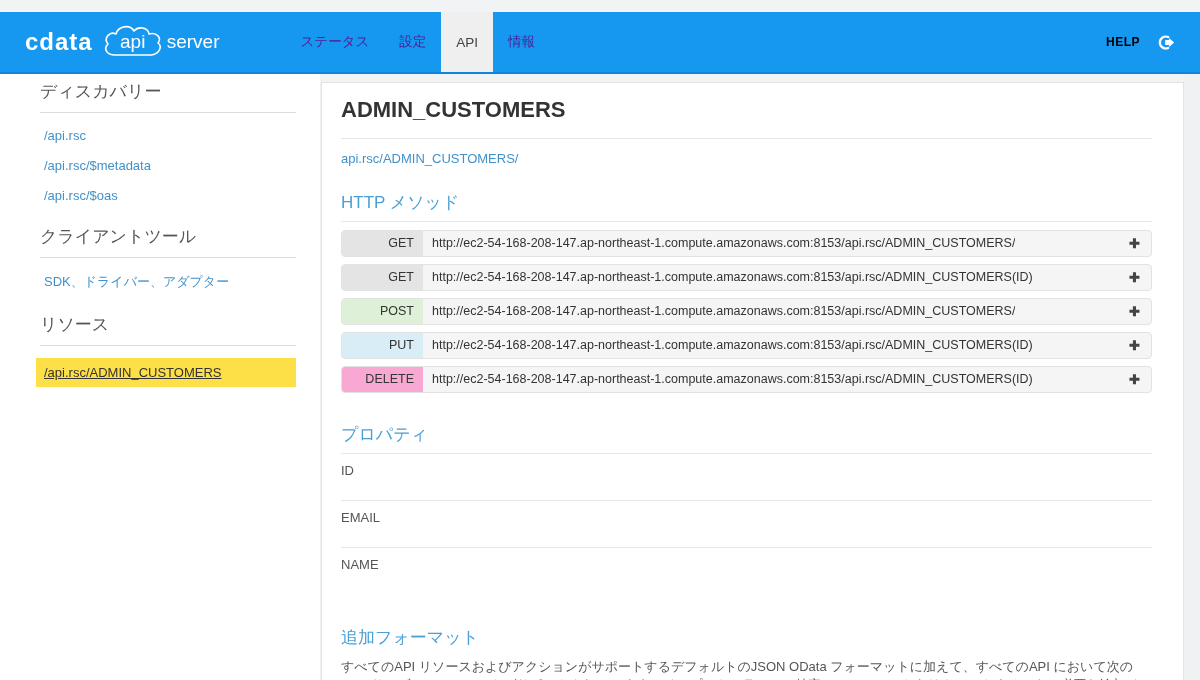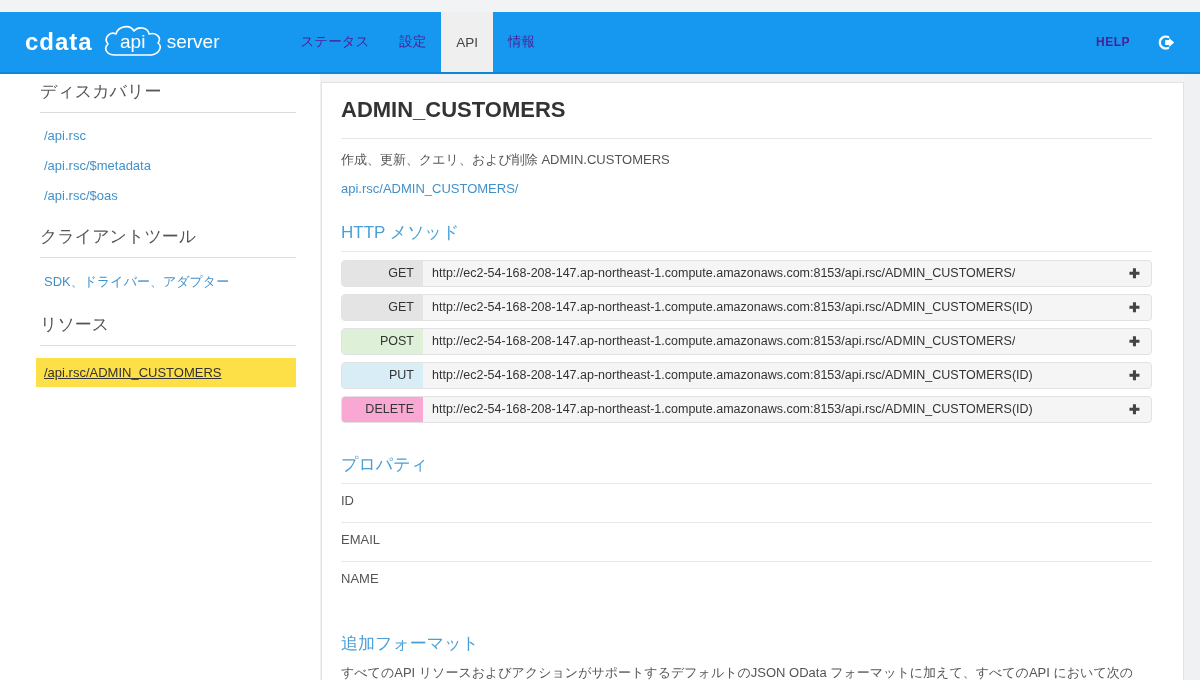--- a/index.html
+++ b/index.html
@@ -15,22 +15,22 @@
   .cloud-wrap { position:relative; width:64px; height:40px; margin-left:8px;
     display:flex; align-items:center; justify-content:center; }
   .cloud-wrap svg { position:absolute; inset:0; width:100%; height:100%; }
   .api-text { position:relative; font-size:19px; font-weight:300; color:#fff; }
   .server-text { font-size:19px; font-weight:300; color:#fff; margin-left:2px; }
   .nav-tabs { display:flex; align-items:stretch; margin-left:66px; }
   .nav-item { display:flex; align-items:center; padding:0 15px; font-size:13.5px;
     color:#4c1d95; cursor:pointer; }
   .nav-item.active { background:#efefef; color:#444; }
   .nav-right { margin-left:auto; display:flex; align-items:center; margin-right:25px; }
-  .help-link { font-size:12px; font-weight:bold; color:#4c1d95; letter-spacing:.5px;
-    cursor:pointer; margin-right:28px; }
+  .help-link { font-size:12px; font-weight:bold; color:#000000; letter-spacing:.5px;
+    cursor:pointer; margin-right:18px; }
   .signout { width:17px; height:17px; cursor:pointer; display:block; }
 
   
   .sidebar { position:absolute; top:62px; left:0; bottom:0; width:320px;
     background:#fff; padding:16px 24px 0 40px; }
   .side-title { font-size:17px; font-weight:normal; color:#555;
     padding-bottom:9px; border-bottom:1px solid #dcdcdc; margin-top:22px; }
   .side-title:first-child { margin-top:2px; }
   .side-link { display:block; font-size:13px; color:#4191c9; text-decoration:none;
     margin:15px 0 15px 4px; cursor:pointer; }
@@ -61,21 +61,21 @@
   .m-get    { background:#e4e4e4; }
   .m-post   { background:#dff0d8; }
   .m-put    { background:#d9edf7; }
   .m-delete { background:#f9a8d4; }
   .m-url { font-size:12.5px; color:#333; line-height:25px; margin-left:9px;
     white-space:nowrap; overflow:hidden; }
   .m-plus { margin-left:auto; flex:none; padding:0 11px; font-size:13px;
     font-weight:bold; color:#444; line-height:25px; cursor:pointer; }
 
   
-  .prop-row { padding:9px 0 14px; border-bottom:1px solid #e8e8e8; }
+  .prop-row { padding:9px 0 22px; border-bottom:1px solid #e8e8e8; }
   .prop-row.last { border-bottom:none; }
   .prop-name { font-size:13px; color:#555; }
   .prop-note { font-size:12.5px; color:#9a9a9a; margin-top:3px; }
 
   
   .fmt-sec { margin-top:32px; }
   .fmt-desc { font-size:13px; color:#555; line-height:1.35; margin-top:9px; }
 
   
   .gutter { position:absolute; top:62px; right:0; bottom:0; width:16px;
@@ -120,21 +120,20 @@
 
   <h2 class="side-title">クライアントツール</h2>
   <a class="side-link">SDK、ドライバー、アダプター</a>
 
   <h2 class="side-title">リソース</h2>
   <a class="side-selected">/api.rsc/ADMIN_CUSTOMERS</a>
 </aside>
 
 <main class="card">
   <h1 class="page-title">ADMIN_CUSTOMERS</h1>
-  <p class="desc">作成、更新、クエリ、および削除 ADMIN.CUSTOMERS</p>
   <a class="res-link">api.rsc/ADMIN_CUSTOMERS/</a>
 
   <h2 class="sec-heading">HTTP メソッド</h2>
   <div class="method-rows">
     <div class="m-row">
       <span class="m-label m-get">GET</span>
       <span class="m-url">http://ec2-54-168-208-147.ap-northeast-1.compute.amazonaws.com:8153/api.rsc/ADMIN_CUSTOMERS/</span>
       <span class="m-plus">✚</span>
     </div>
     <div class="m-row">

